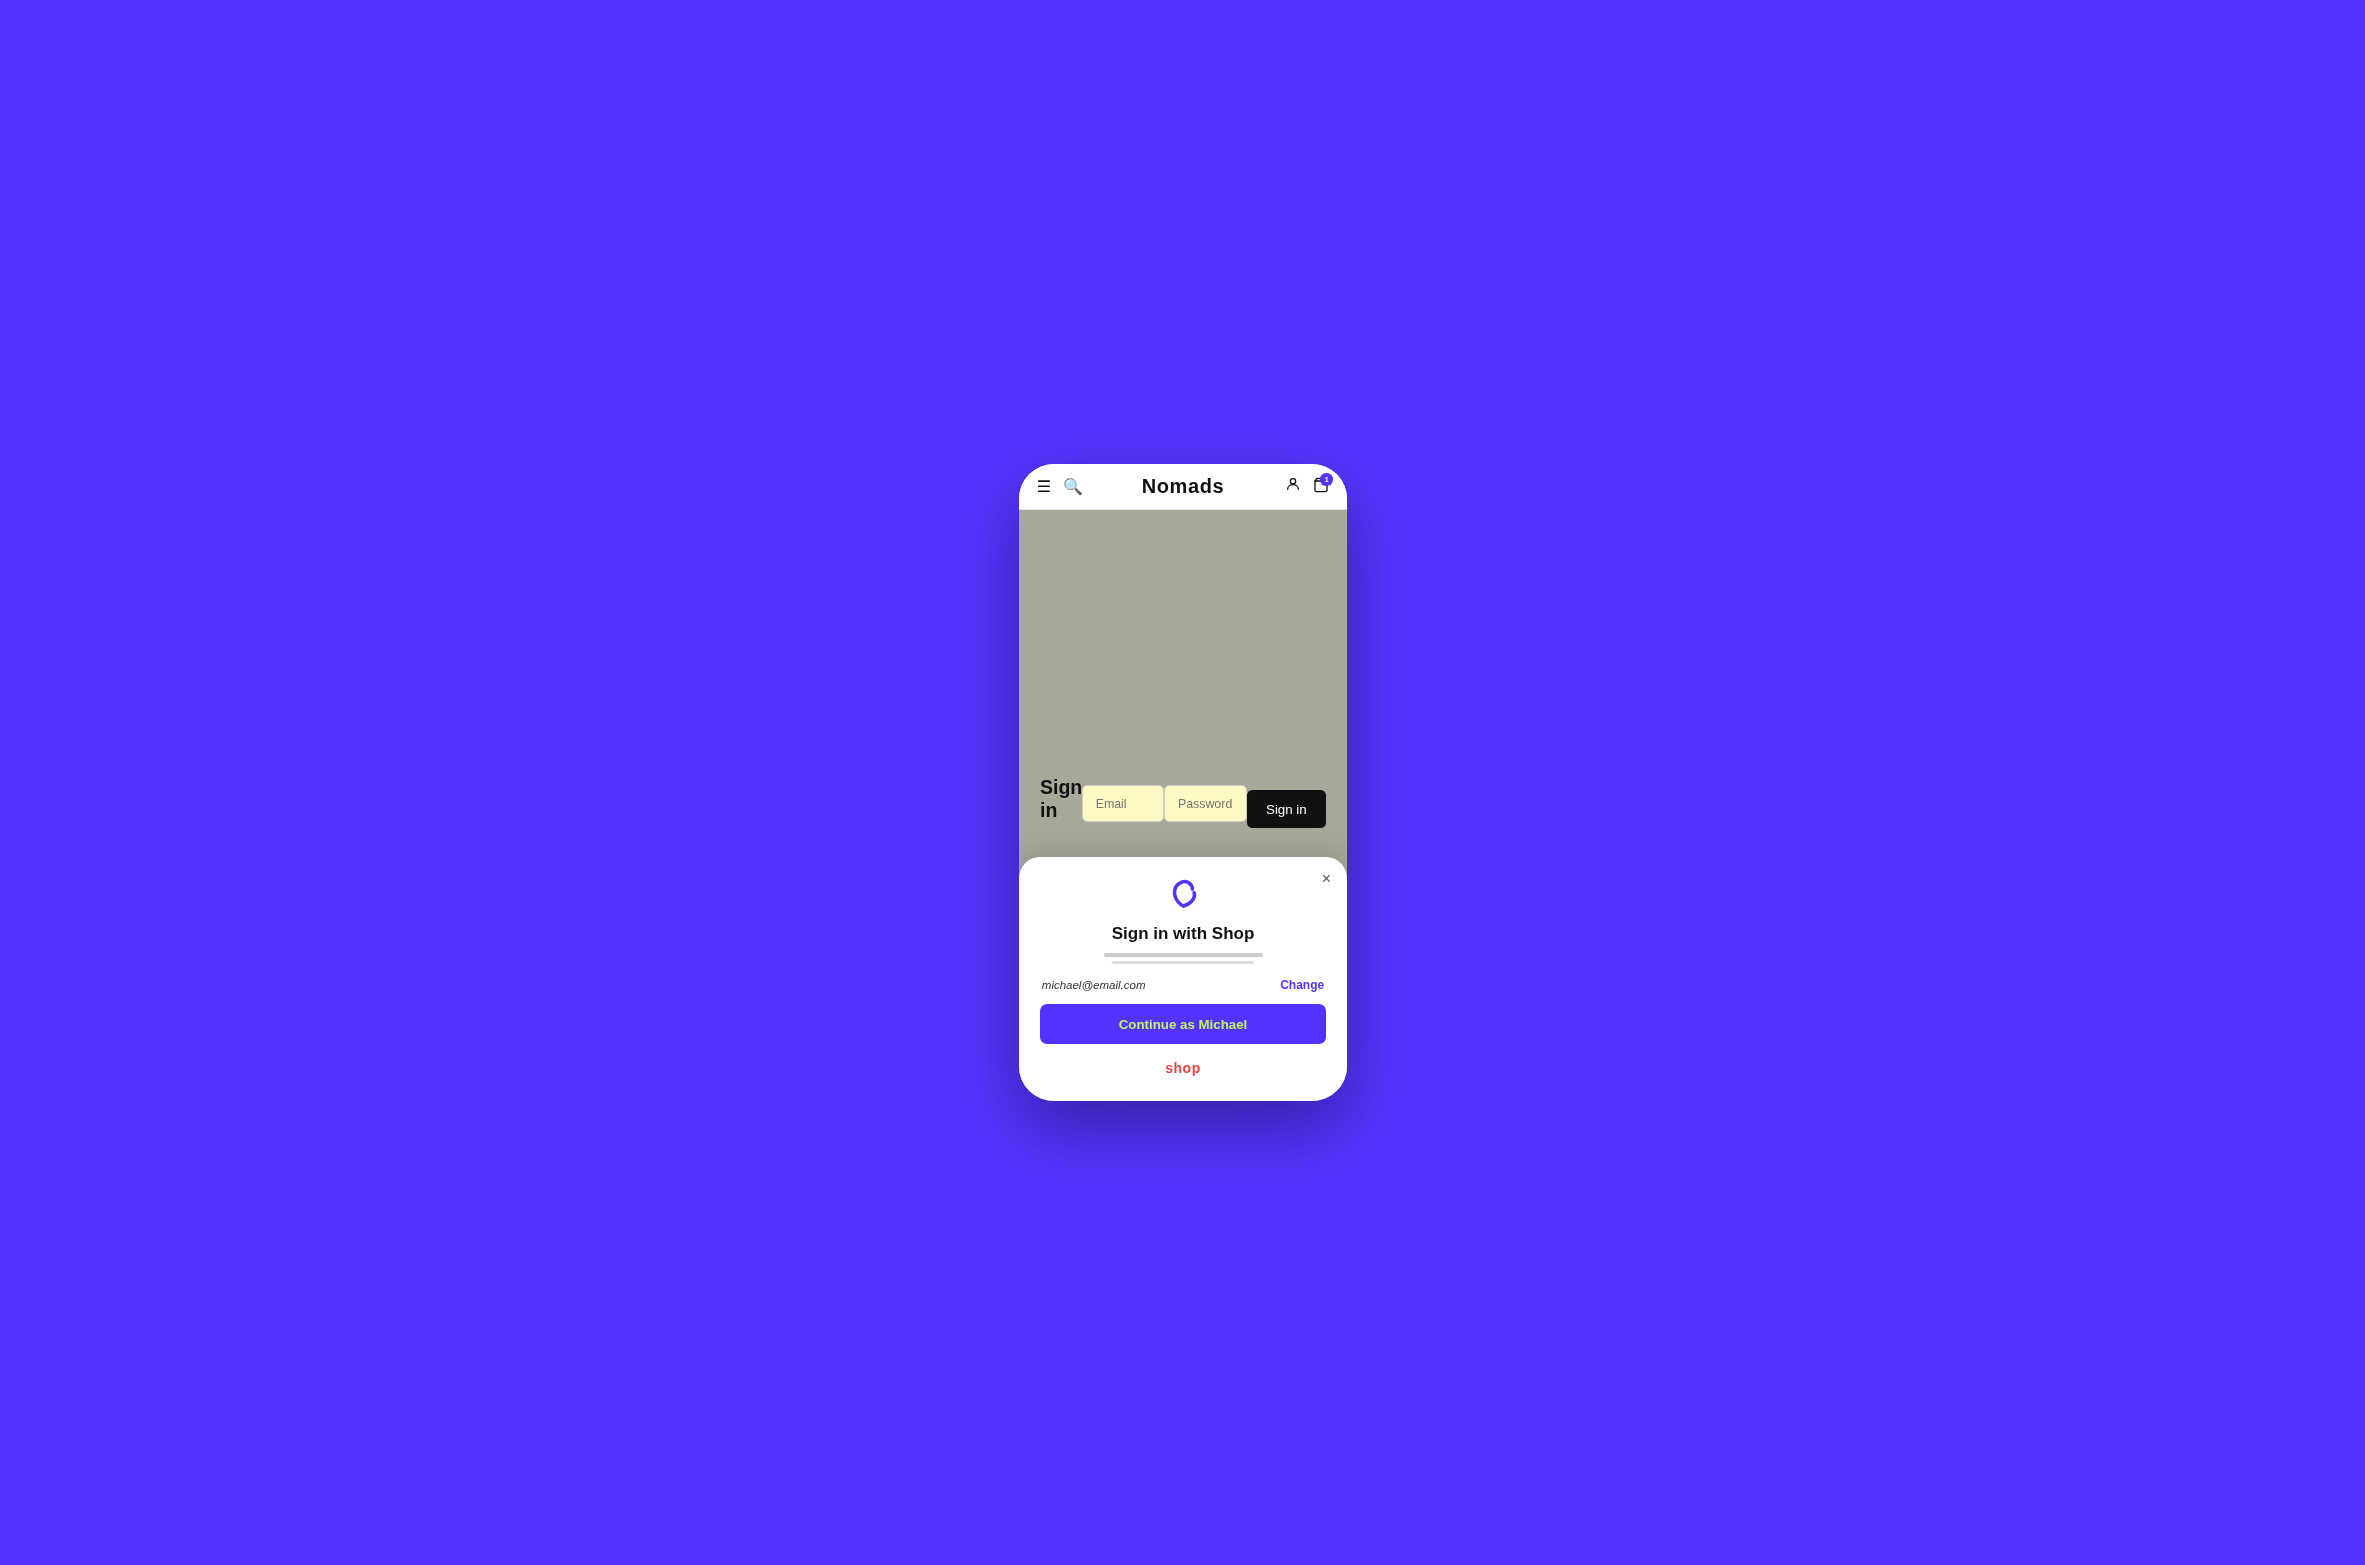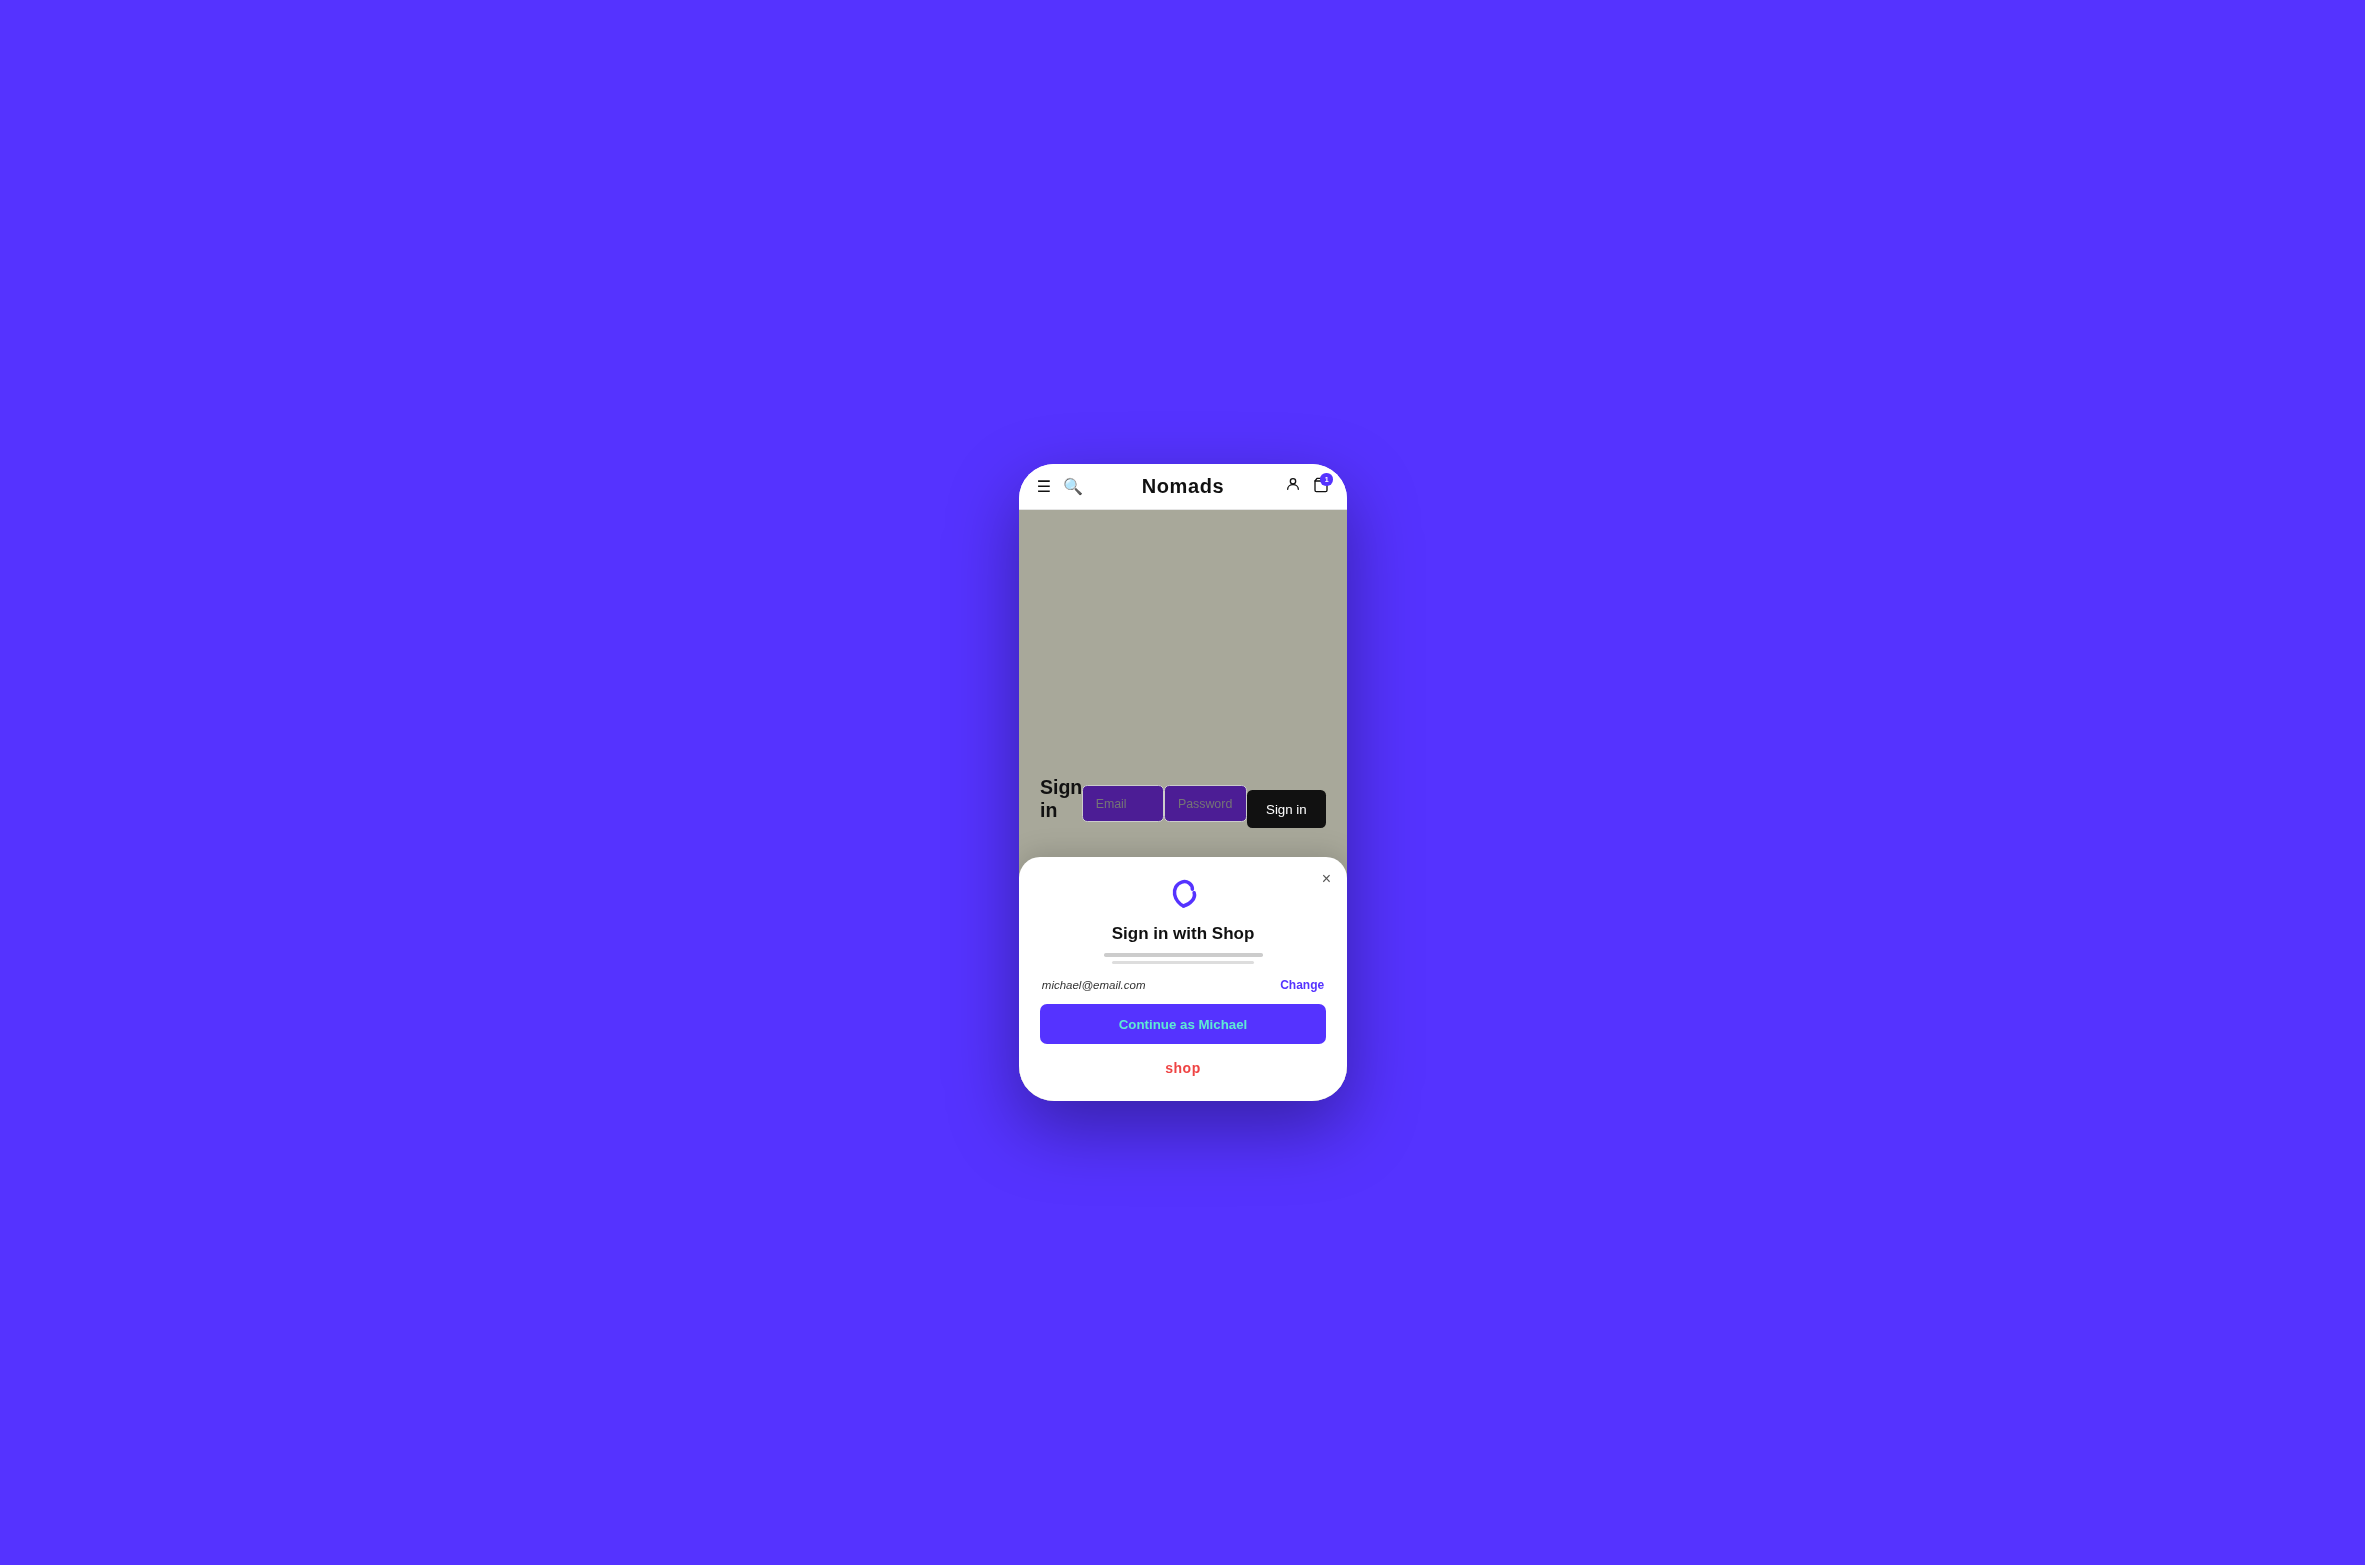--- a/index.html
+++ b/index.html
@@ -103,21 +103,21 @@
       font-weight: 700;
       color: #111;
       margin-bottom: 17.7px;
     }
 
     .signin-input {
       width: 100%;
       padding: 10.6px 12.4px;
       border: 0.9px solid #ccc;
       border-radius: 5.3px;
-      background: #4c1d95;
+      background: #fef9c3;
       font-size: 12.4px;
       color: #888;
       margin-bottom: 8.9px;
       outline: none;
     }
 
     .signin-btn {
       width: 100%;
       padding: 11.5px;
       background: #111;
@@ -215,21 +215,21 @@
       cursor: pointer;
       background: none;
       border: none;
       font-weight: 700;
     }
 
     .continue-btn {
       width: 100%;
       padding: 12.4px;
       background: #5533FF;
-      color: #5eead4;
+      color: #bef264;
       border: none;
       border-radius: 7px;
       font-size: 13.3px;
       font-weight: 600;
       cursor: pointer;
       margin-bottom: 16px;
     }
 
     .shop-wordmark {
       text-align: center;

